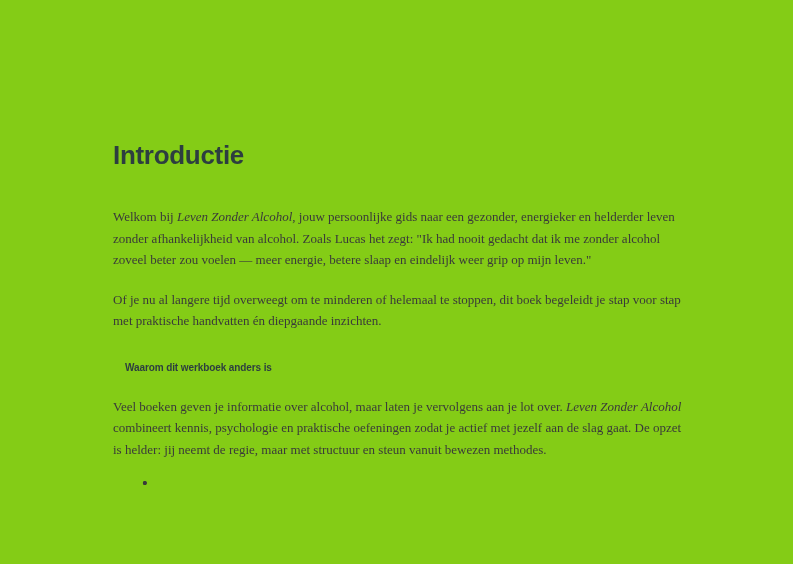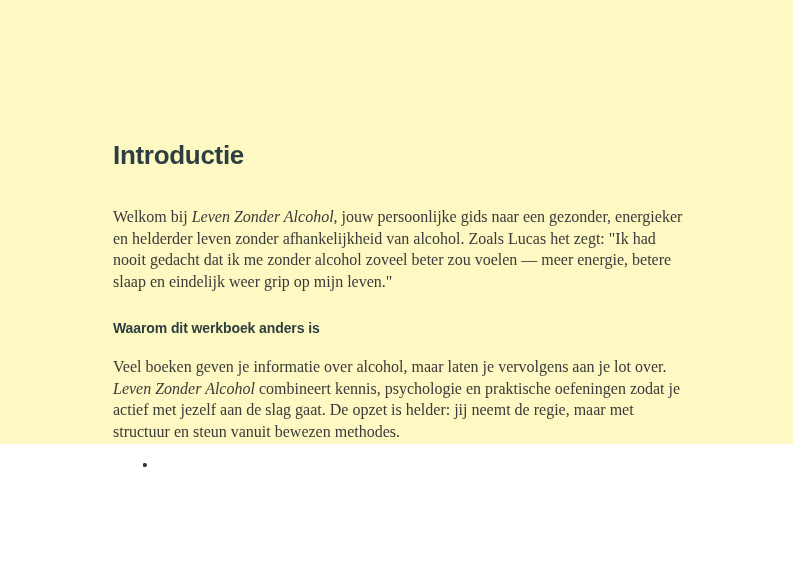--- a/index.html
+++ b/index.html
@@ -11,22 +11,22 @@
     width: 793px;
     height: 564px;
     background: #ffffff;
     font-family: "Liberation Serif", serif;
     overflow: hidden;
   }
 
   .page {
     position: relative;
     width: 793px;
-    height: 444px;
-    background: #fef9c3;
+    height: 564px;
+    background: #84cc16;
     box-sizing: border-box;
   }
 
   .content {
     position: absolute;
     left: 113px;
     top: 140px;
     width: 572px;
   }
 
@@ -37,31 +37,31 @@
     line-height: 30px;
     letter-spacing: -0.3px;
     color: #2d3e40;
     margin: 0 0 36px 0;
     padding: 0;
   }
 
   h2.doc-subtitle {
     font-family: "Liberation Sans", sans-serif;
     font-weight: bold;
-    font-size: 14px;
+    font-size: 10px;
     line-height: 20px;
     letter-spacing: -0.1px;
     color: #2d3e40;
-    margin: 26px 0 18px 0;
+    margin: 26px 0 18px 12px;
     padding: 0;
   }
 
   p.body-par {
     font-family: "Liberation Serif", serif;
-    font-size: 16px;
+    font-size: 13px;
     line-height: 21.5px;
     color: #3a3a3a;
     margin: 0 0 18px 0;
     padding: 0;
     text-align: left;
   }
 
   p.body-par:last-of-type {
     margin-bottom: 0;
   }
@@ -98,20 +98,21 @@
 </head>
 <body>
 
 <div class="page">
   <div class="content">
 
     <h1 class="doc-title">Introductie</h1>
 
     <p class="body-par"><span>Welkom bij </span><em class="title-italic">Leven Zonder Alcohol</em><span>, jouw persoonlijke gids naar een gezonder, energieker en helderder leven zonder afhankelijkheid van alcohol. Zoals Lucas het zegt: "Ik had nooit gedacht dat ik me zonder alcohol zoveel beter zou voelen — meer energie, betere slaap en eindelijk weer grip op mijn leven."</span></p>
 
+    <p class="body-par">Of je nu al langere tijd overweegt om te minderen of helemaal te stoppen, dit boek begeleidt je stap voor stap met praktische handvatten én diepgaande inzichten.</p>
 
     <h2 class="doc-subtitle">Waarom dit werkboek anders is</h2>
 
     <p class="body-par"><span>Veel boeken geven je informatie over alcohol, maar laten je vervolgens aan je lot over. </span><em class="title-italic">Leven Zonder Alcohol</em><span> combineert kennis, psychologie en praktische oefeningen zodat je actief met jezelf aan de slag gaat. De opzet is helder: jij neemt de regie, maar met structuur en steun vanuit bewezen methodes.</span></p>
 
     <ul class="bullet-list">
       <li>
         <span class="bullet-marker">•</span>
       </li>
       <li>

